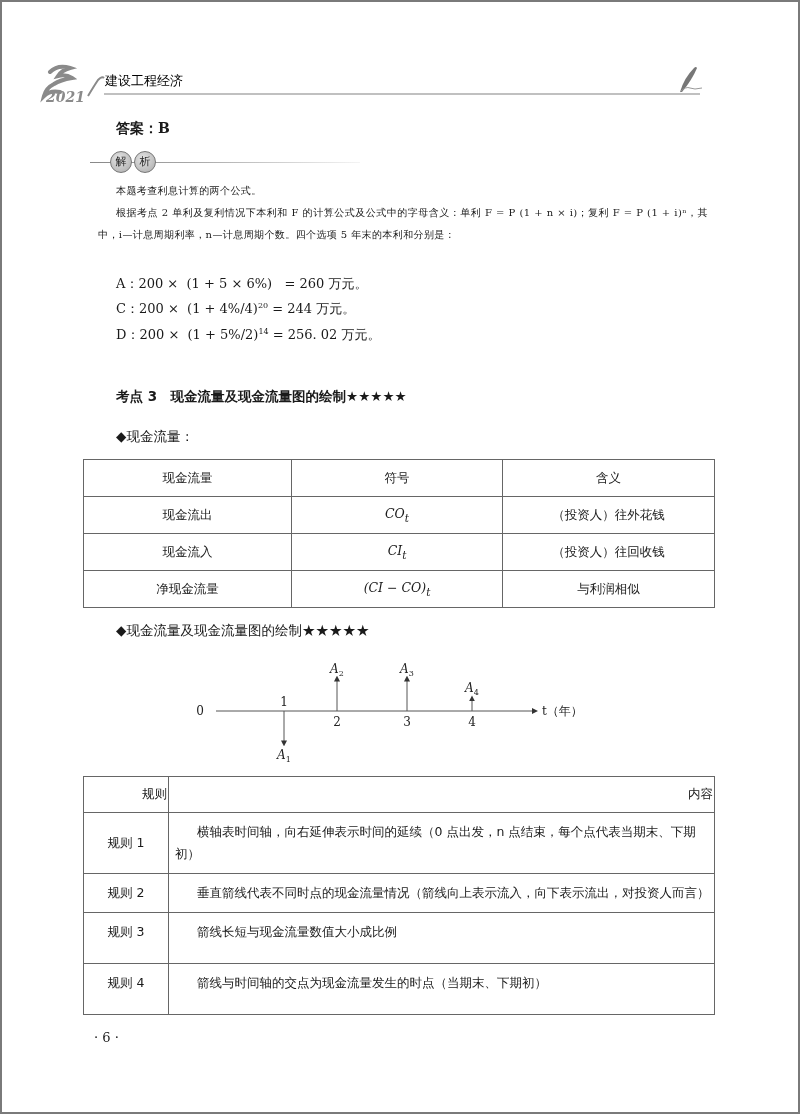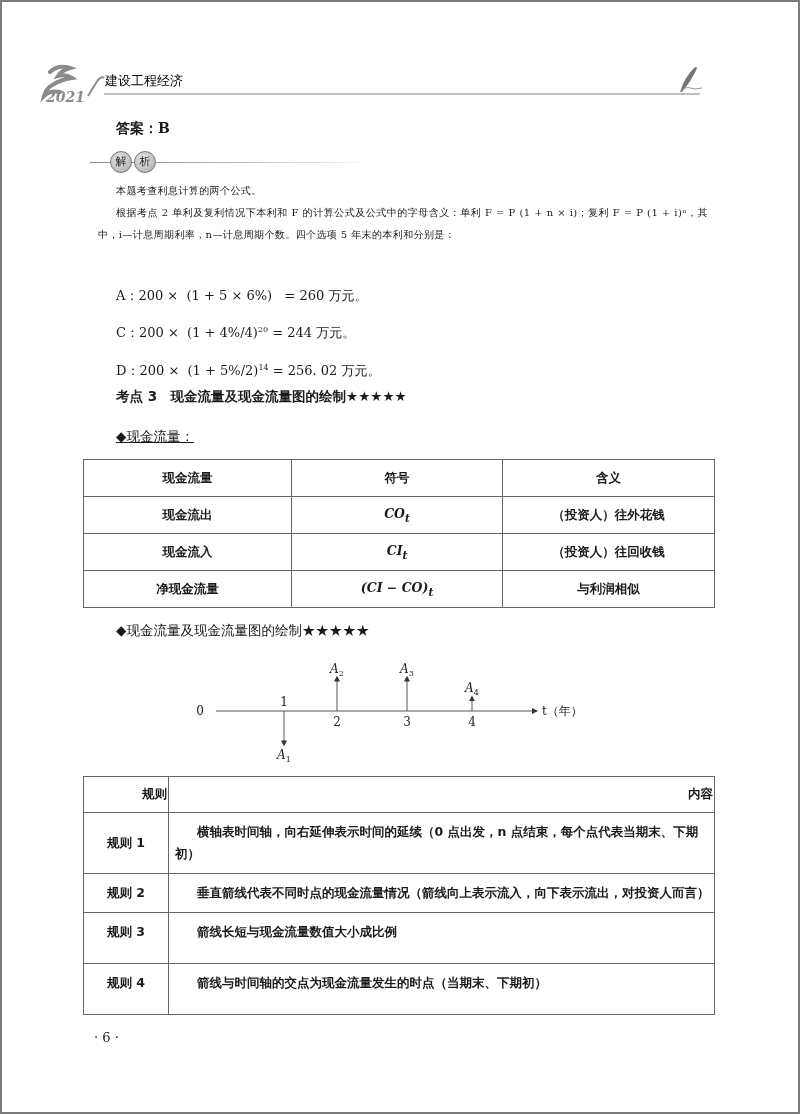--- a/index.html
+++ b/index.html
@@ -20,29 +20,29 @@
     background: linear-gradient(to right, #888 0%, #aaa 40%, rgba(200,200,200,0.2) 100%); }
   .badge { position: absolute; top: 1px; width: 20px; height: 20px; border-radius: 50%;
     background: radial-gradient(circle at 40% 35%, #e6e6e6, #a9a9a9);
     border: 1px solid #777; font-size: 11px; line-height: 20px; text-align: center;
     font-family: "DejaVu Sans", sans-serif; color: #222; }
 
   .para { position: absolute; font-size: 10px; line-height: 22px; letter-spacing: 0.4px; }
   .p1 { left: 116px; top: 180px; }
   .p2 { left: 98px; top: 202px; width: 610px; text-indent: 18px; text-align: justify; }
   .opts { position: absolute; left: 116px; top: 270px; font-size: 13px; line-height: 22px; }
-  .opts div { white-space: pre; margin-top: 12px; }
+  .opts div { white-space: pre; }
   sup { font-size: 8px; }
 
   .section-h { position: absolute; left: 116px; top: 388px; font-size: 13.5px; font-weight: bold; font-family: "DejaVu Sans", sans-serif; }
-  .sub-h { position: absolute; left: 116px; top: 428px; font-size: 13.5px; text-decoration: underline; }
+  .sub-h { position: absolute; left: 116px; top: 428px; font-size: 13.5px; }
   .sub-h2 { position: absolute; left: 116px; top: 622px; font-size: 13.5px; }
 
   table.t { position: absolute; border-collapse: collapse; font-size: 12.5px; font-family: "DejaVu Sans", sans-serif; }
-  table.t td, table.t th { border: 1px solid #666; font-weight: bold; }
+  table.t td, table.t th { border: 1px solid #666; font-weight: normal; }
   .t1 { left: 83px; top: 459px; width: 632px; }
   .t1 td, .t1 th { height: 34px; text-align: center; }
   .t1 .c1 { width: 205px; } .t1 .c2 { width: 208px; }
   .t1 i { font-family: "DejaVu Serif", serif; }
   .t2 { left: 83px; top: 776px; width: 632px; }
   .t2 th { height: 33px; text-align: right; }
   .t2 td.rule { width: 82px; text-align: center; }
   .t2 td.content { text-align: left; padding: 8px 4px 8px 6px; line-height: 22px; text-indent: 22px; }
   .t2 tr.r3 td, .t2 tr.r4 td { height: 34px; padding-top: 2px; padding-bottom: 14px; }
 

